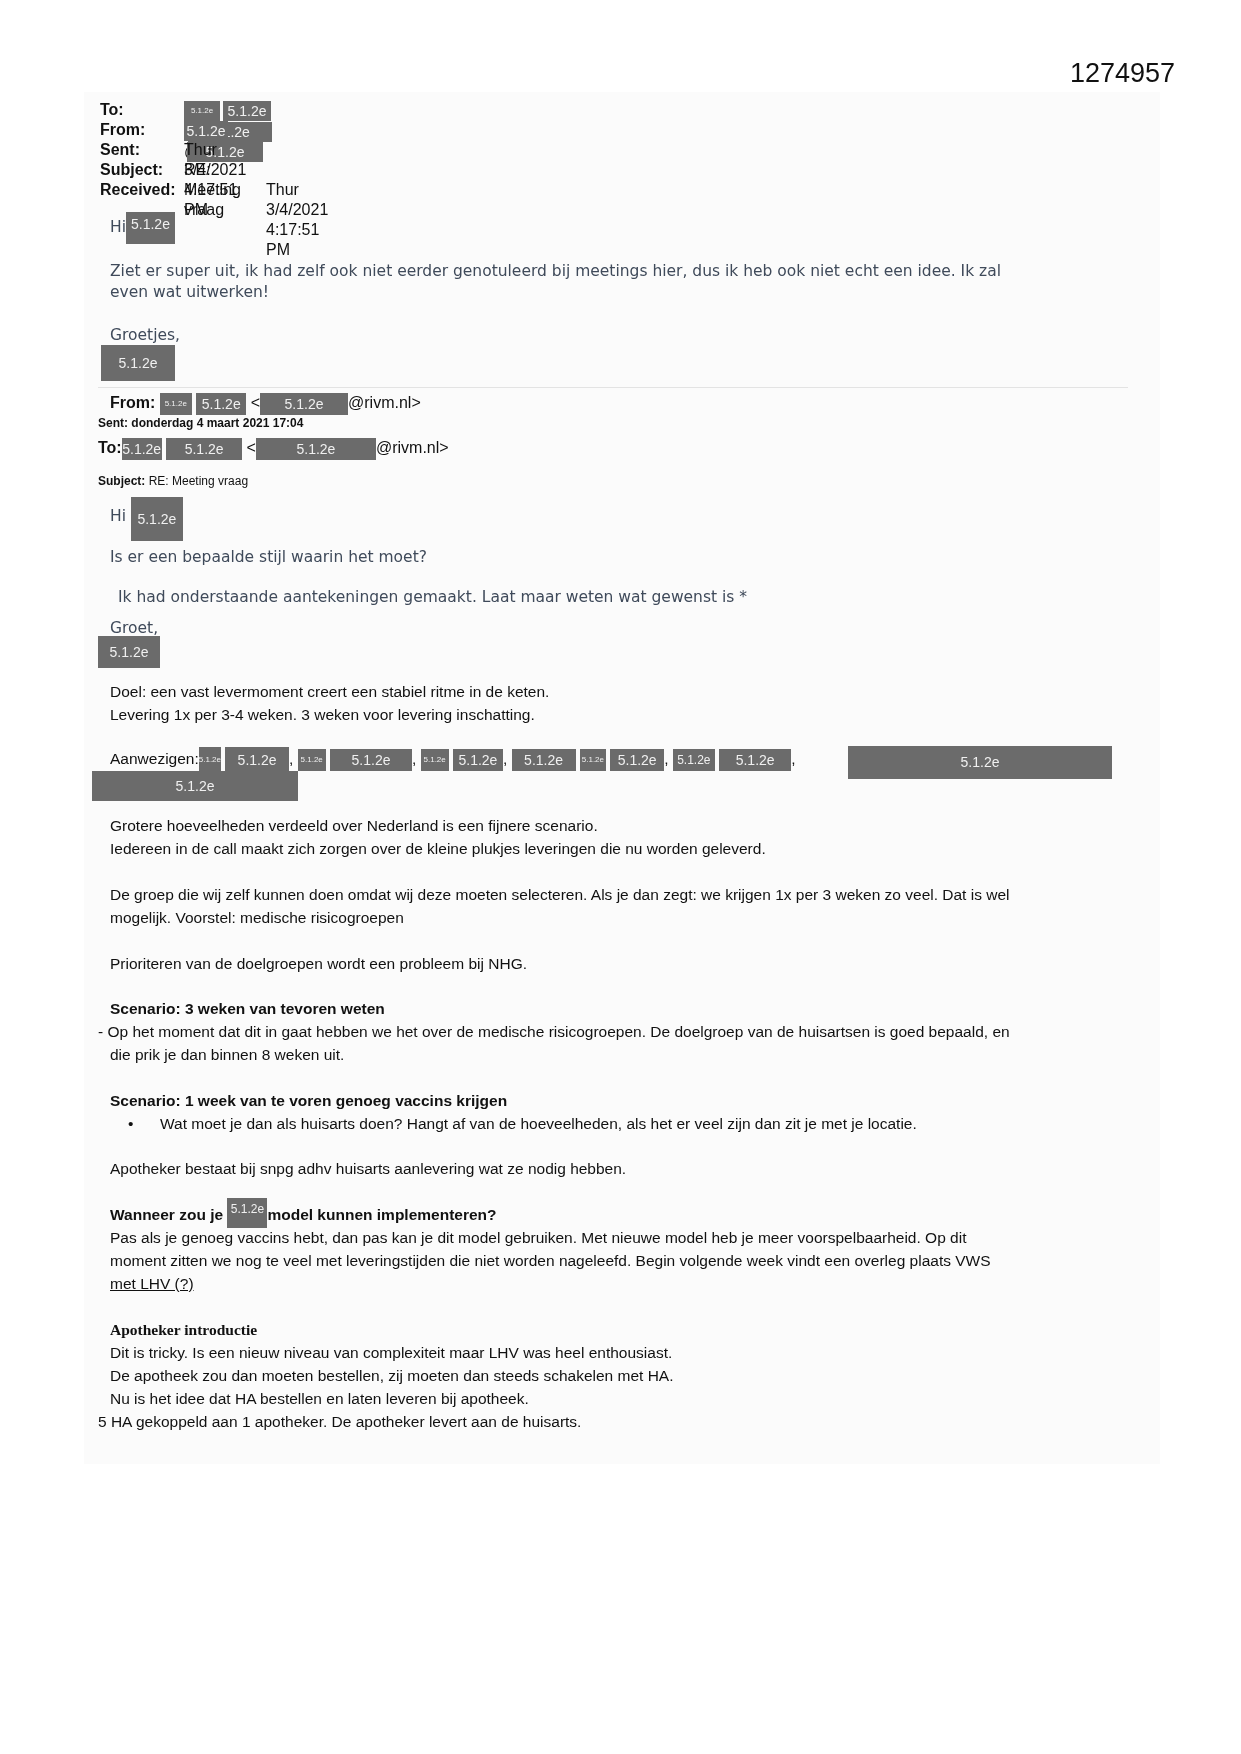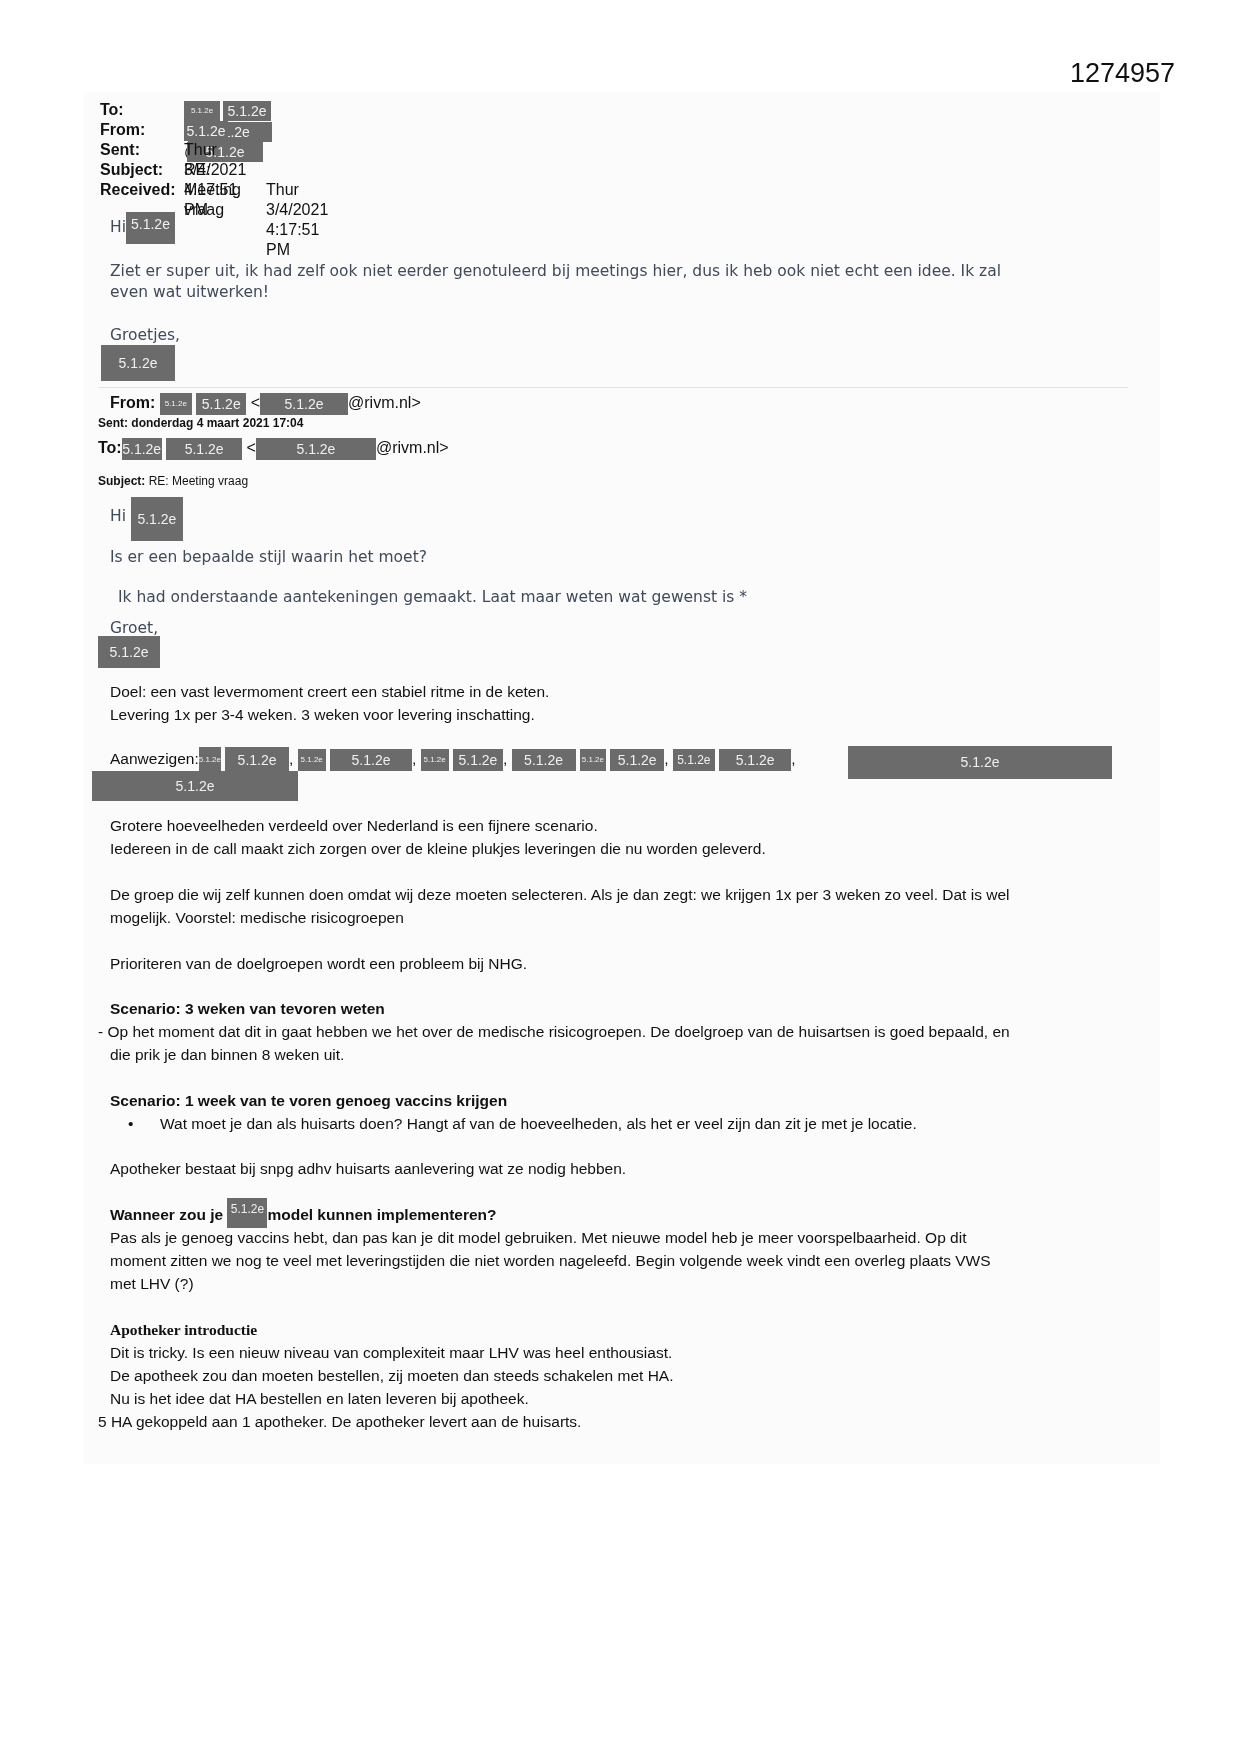--- a/index.html
+++ b/index.html
@@ -128,19 +128,19 @@
 <div class="abs calibri" style="left:160px;top:1115px;">Wat moet je dan als huisarts doen? Hangt af van de hoeveelheden, als het er veel zijn dan zit je met je locatie.</div>
 
 <div class="abs calibri" style="left:110px;top:1160px;">Apotheker bestaat bij snpg adhv huisarts aanlevering wat ze nodig hebben.</div>
 
 <div class="abs calibri" style="left:110px;top:1206px;">
   <b class="h">Wanneer zou je</b>
   <span class="r sm" style="width:40px;height:30px;line-height:22px;vertical-align:top;margin-top:-8px;">5.1.2e</span><b class="h">model kunnen implementeren?</b>
 </div>
 <div class="abs calibri" style="left:110px;top:1229px;">Pas als je genoeg vaccins hebt, dan pas kan je dit model gebruiken. Met nieuwe model heb je meer voorspelbaarheid. Op dit</div>
 <div class="abs calibri" style="left:110px;top:1252px;">moment zitten we nog te veel met leveringstijden die niet worden nageleefd. Begin volgende week vindt een overleg plaats VWS</div>
-<div class="abs calibri" style="left:110px;top:1275px;">met LHV (?)</div>
+<div class="abs calibri" style="left:110px;top:1275px;text-decoration:underline;">met LHV (?)</div>
 
 <div class="abs calibri" style="left:110px;top:1321px;font-family:Liberation Serif, serif;"><b class="h">Apotheker introductie</b></div>
 <div class="abs calibri" style="left:110px;top:1344px;">Dit is tricky. Is een nieuw niveau van complexiteit maar LHV was heel enthousiast.</div>
 <div class="abs calibri" style="left:110px;top:1367px;">De apotheek zou dan moeten bestellen, zij moeten dan steeds schakelen met HA.</div>
 <div class="abs calibri" style="left:110px;top:1390px;">Nu is het idee dat HA bestellen en laten leveren bij apotheek.</div>
 <div class="abs calibri" style="left:98px;top:1413px;">5 HA gekoppeld aan 1 apotheker. De apotheker levert aan de huisarts.</div>
 
 </body></html>

